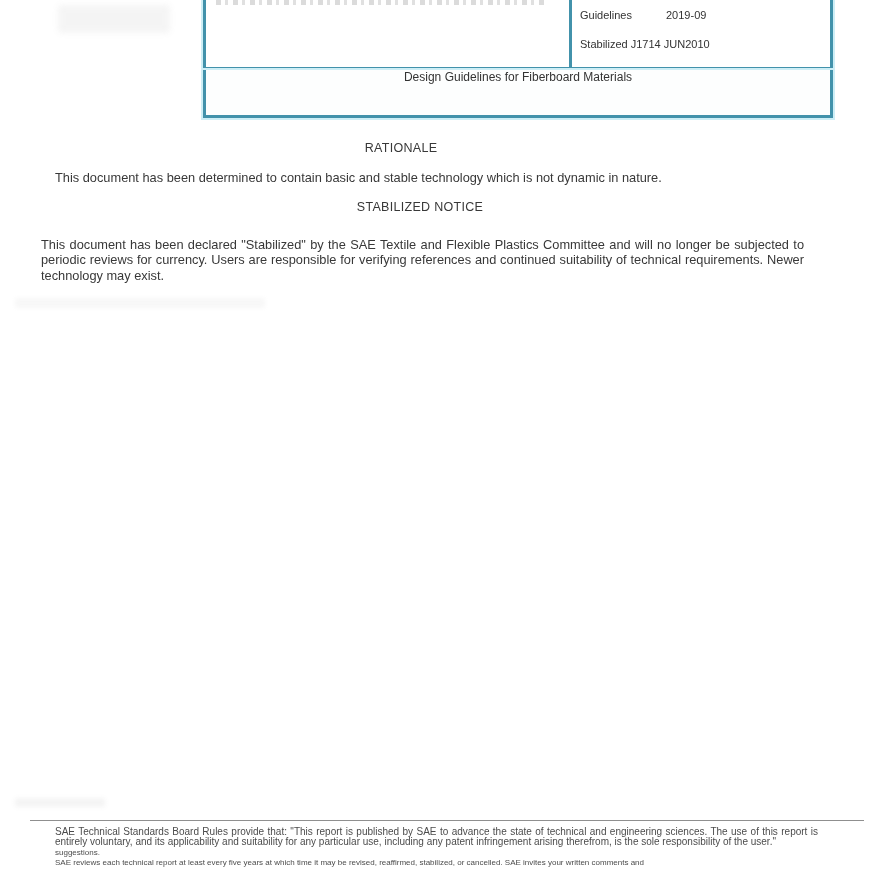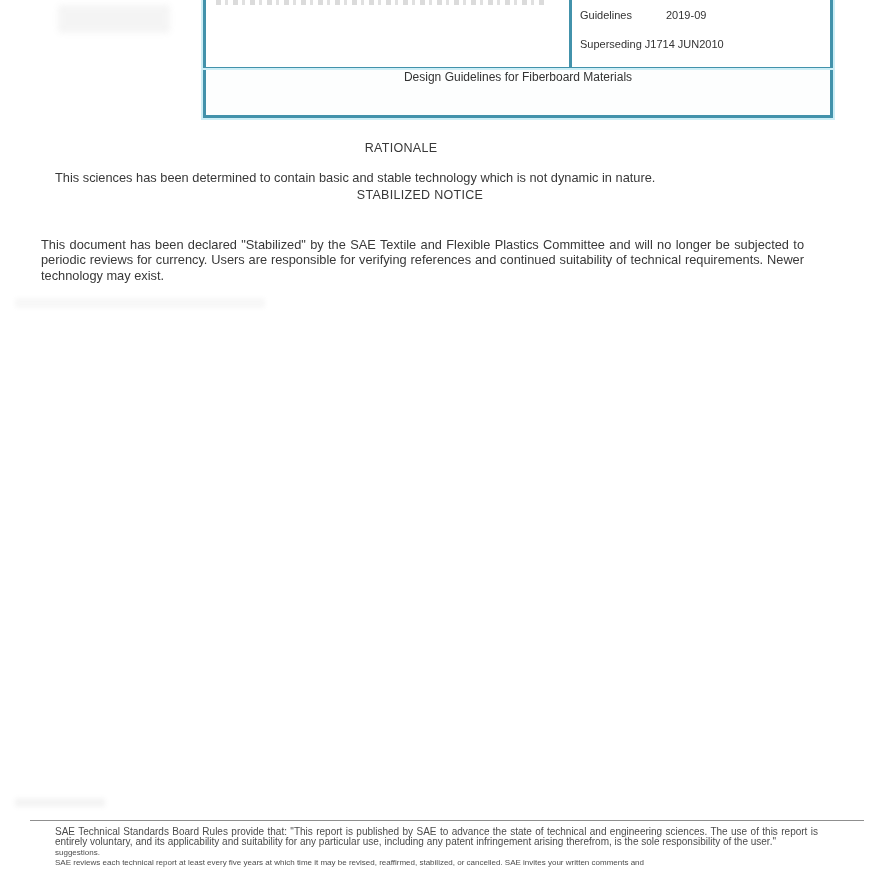--- a/index.html
+++ b/index.html
@@ -37,21 +37,21 @@
     border:3px solid var(--teal);border-top:0;
     box-shadow:0 0 0 2px var(--halo);
     display:flex;justify-content:center;
     background:#fdfefe;
   }
   .doc-title{font-size:12px;color:#333;}
 
   
   .center-head{position:absolute;left:0;width:802px;text-align:center;font-size:12.5px;letter-spacing:.3px;color:#383838;}
   .h-rationale{top:141px;}
-  .h-stabilized{top:188px;padding-left:38px;}
+  .h-stabilized{top:200px;padding-left:38px;}
   .p-rationale{position:absolute;left:55px;top:170px;width:740px;font-size:12.8px;color:#383838;}
   .p-stabilized{
     position:absolute;left:41px;top:237px;width:763px;
     font-size:12.8px;line-height:15.4px;text-align:justify;color:#383838;
   }
 
   
   .footer-rule{position:absolute;left:30px;top:820px;width:834px;height:1px;background:#8f8f8f;}
   .footer-p1{
     position:absolute;left:55px;top:827px;width:763px;
@@ -83,30 +83,30 @@
   <div class="artifact artifact-footer"></div>
 
   <div class="header-table">
     <div class="ht-row1">
       <div class="ht-cell-left"></div>
       <div class="ht-cell-right soft">
         <div class="date-row">
           <span class="date-label">Guidelines</span>
           <span class="date-value">2019-09</span>
         </div>
-        <div class="superseding">Superseding J1714 JUN2010</div>
+        <div class="superseding">Stabilized J1714 JUN2010</div>
       </div>
     </div>
     <div class="ht-row2">
       <span class="doc-title soft">Design Guidelines for Fiberboard Materials</span>
     </div>
   </div>
 
   <div class="center-head h-rationale soft">RATIONALE</div>
-  <div class="p-rationale soft">This sciences has been determined to contain basic and stable technology which is not dynamic in nature.</div>
+  <div class="p-rationale soft">This document has been determined to contain basic and stable technology which is not dynamic in nature.</div>
 
   <div class="center-head h-stabilized soft">STABILIZED NOTICE</div>
   <div class="p-stabilized soft">This document has been declared "Stabilized" by the SAE Textile and Flexible Plastics Committee and will no longer be subjected to periodic reviews for currency. Users are responsible for verifying references and continued suitability of technical requirements. Newer technology may exist.</div>
 
   <div class="footer-rule"></div>
   <div class="footer-p1 soft">SAE Technical Standards Board Rules provide that: "This report is published by SAE to advance the state of technical and engineering sciences. The use of this report is entirely voluntary, and its applicability and suitability for any particular use, including any patent infringement arising therefrom, is the sole responsibility of the user."</div>
   <div class="footer-p2 soft">
     <div class="footer-line">suggestions.</div>
     <div class="footer-line">SAE reviews each technical report at least every five years at which time it may be revised, reaffirmed, stabilized, or cancelled. SAE invites your written comments and</div>
   </div>

